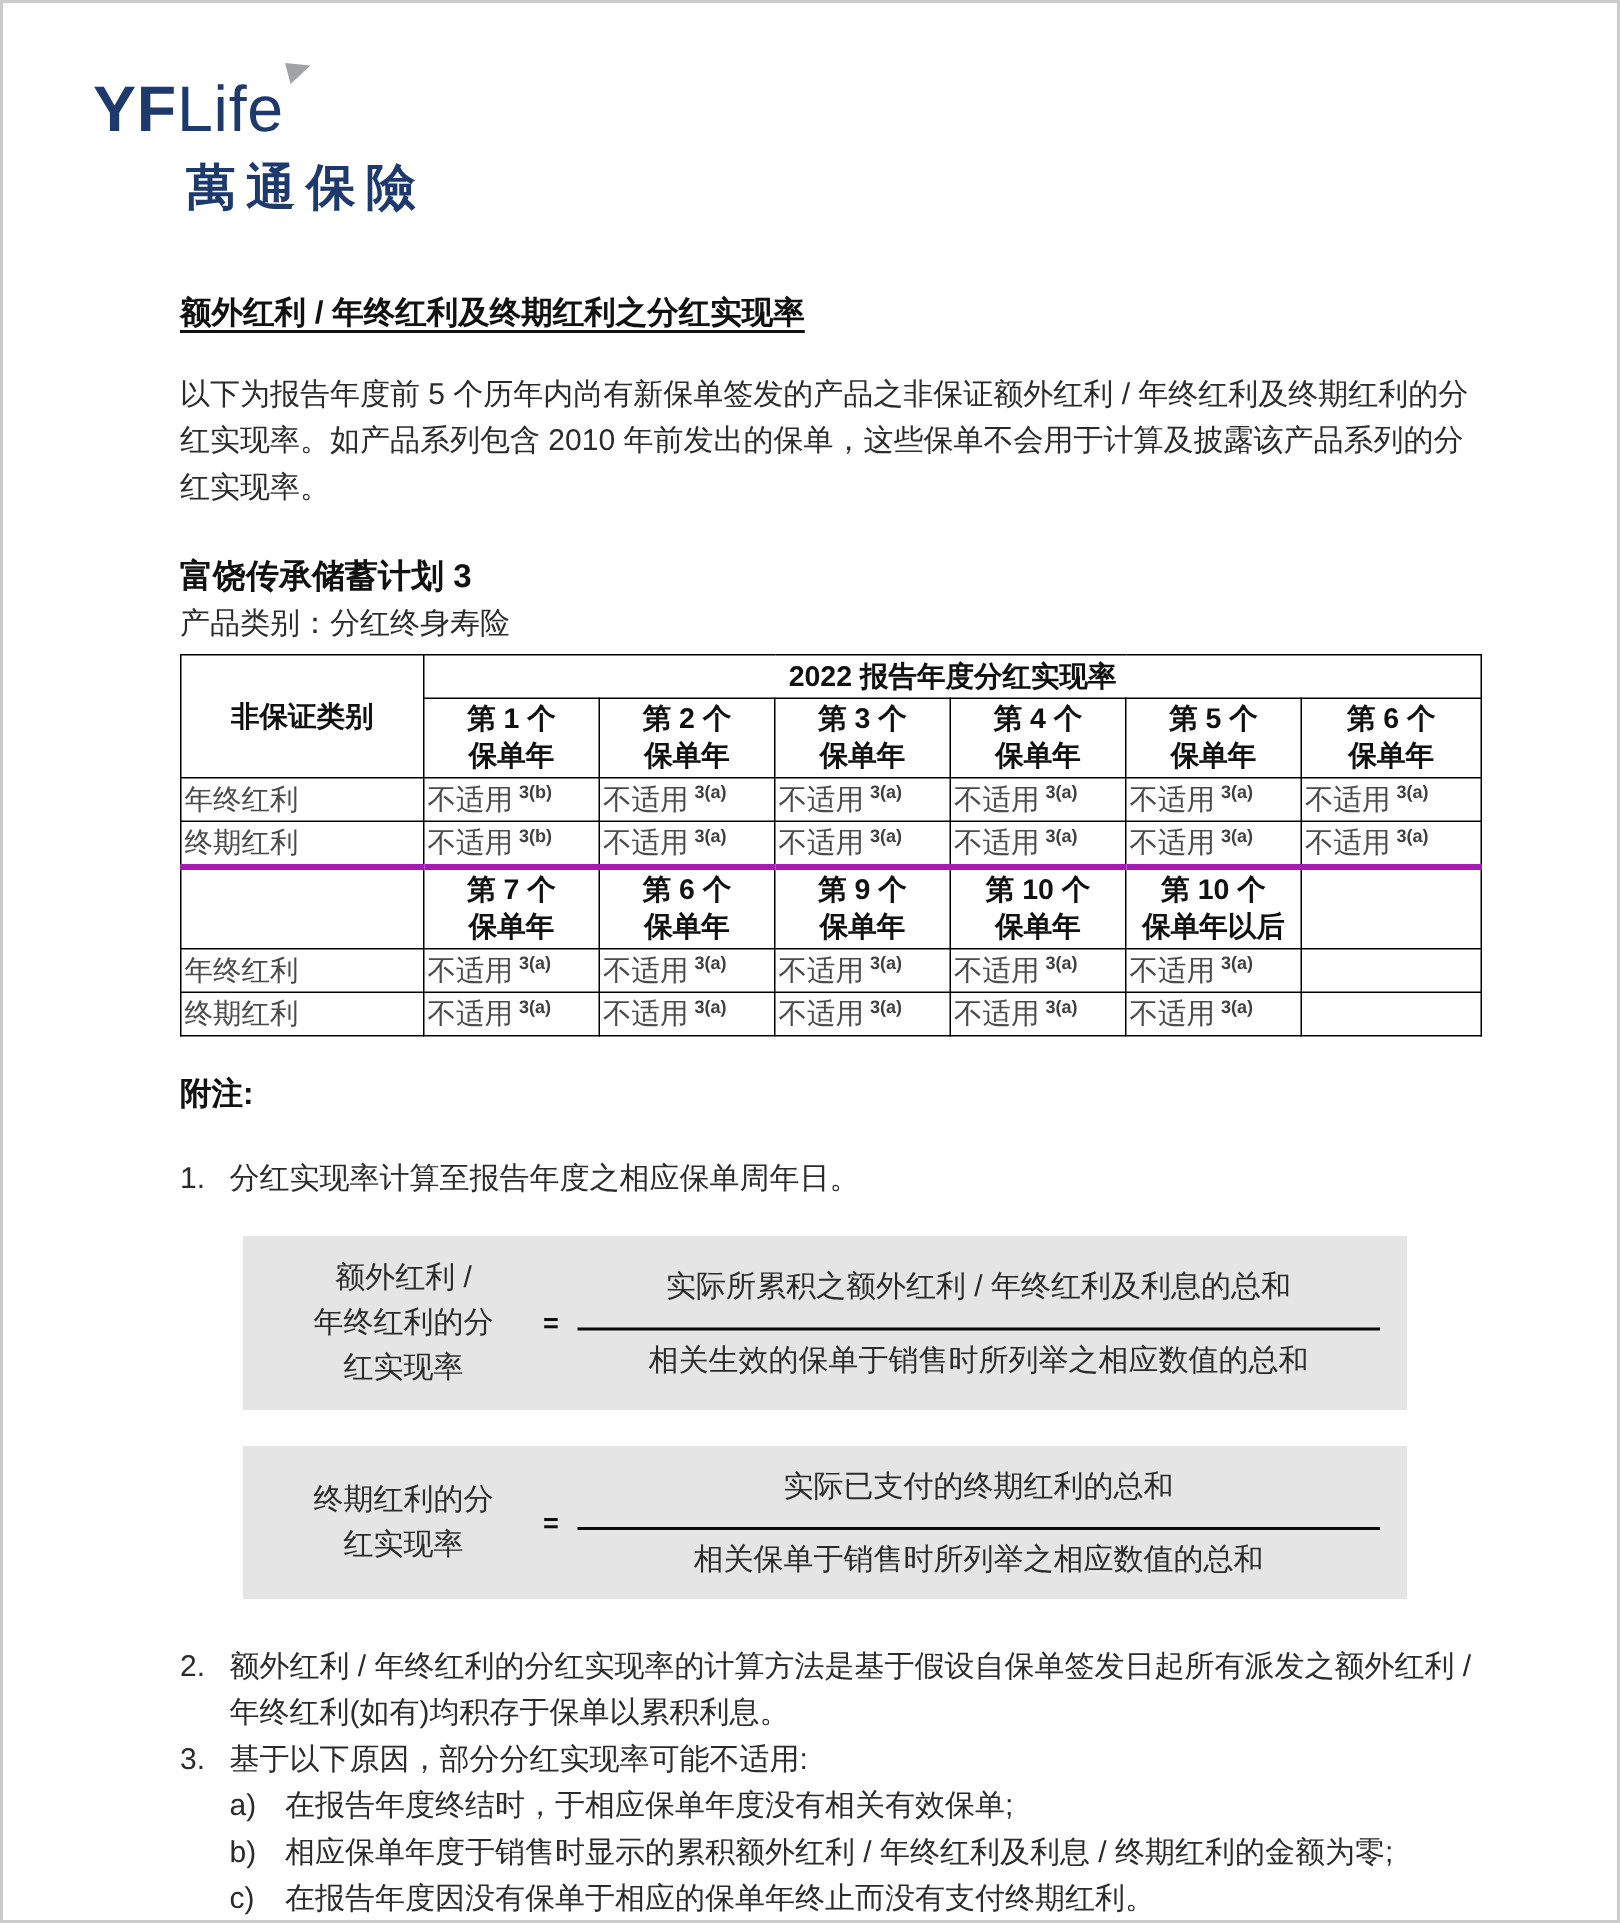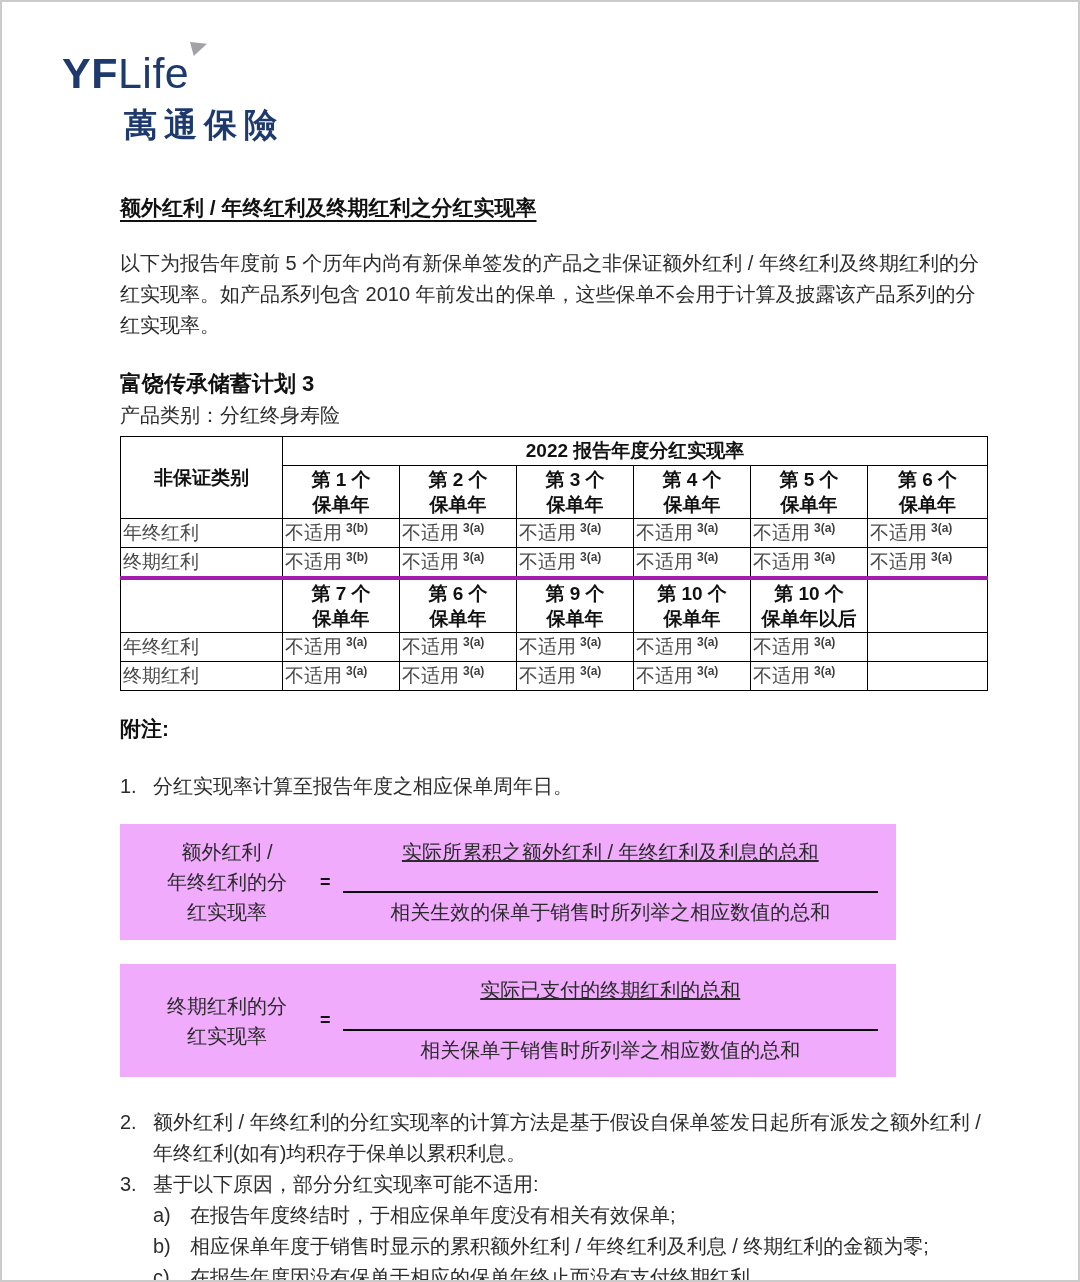--- a/index.html
+++ b/index.html
@@ -64,31 +64,31 @@
   .note { display: flex; font-size: 20px; line-height: 1.55; color: #2b2b2b; }
   .note-num { width: 33px; flex-shrink: 0; }
   .note-body { flex: 1; }
   .subnote { display: flex; }
   .sub-num { width: 37px; flex-shrink: 0; }
   .mt28 { margin-top: 28px; }
   .mt30 { margin-top: 30px; }
 
   
   .formula-box {
-    width: 776px;
-    background: #f0abfc;
+    margin-left: 42px; width: 776px;
+    background: #e5e5e5;
     display: flex; align-items: center;
     padding: 13px 18px 13px 24px;
   }
   .fb1 { margin-top: 22px; }
   .fb2 { margin-top: 24px; }
   .f-label { width: 166px; text-align: center; white-space: pre-line; font-size: 20px; line-height: 1.5; color: #2b2b2b; }
   .f-eq { font-weight: 700; font-size: 18px; margin: 0 12px 0 10px; color: #111; }
   .f-frac { flex: 1; text-align: center; font-size: 20px; color: #2b2b2b; }
-  .f-num { padding-bottom: 25px; border-bottom: 2px solid #0a0a0a; text-decoration: underline; }
+  .f-num { padding-bottom: 14px; border-bottom: 2px solid #0a0a0a; }
   .f-den { padding-top: 6px; }
 </style>
 </head>
 <body>
 
 <div class="page">
 
   <div class="logo">
     <div class="wordmark">
       <span class="yf">YF</span><span class="life">Life</span>

